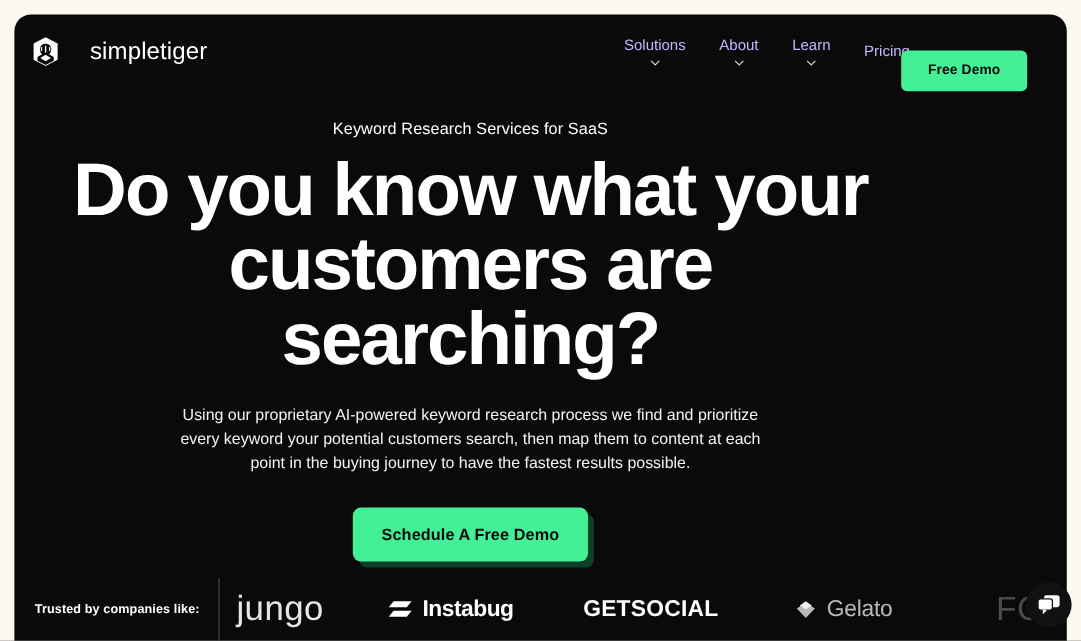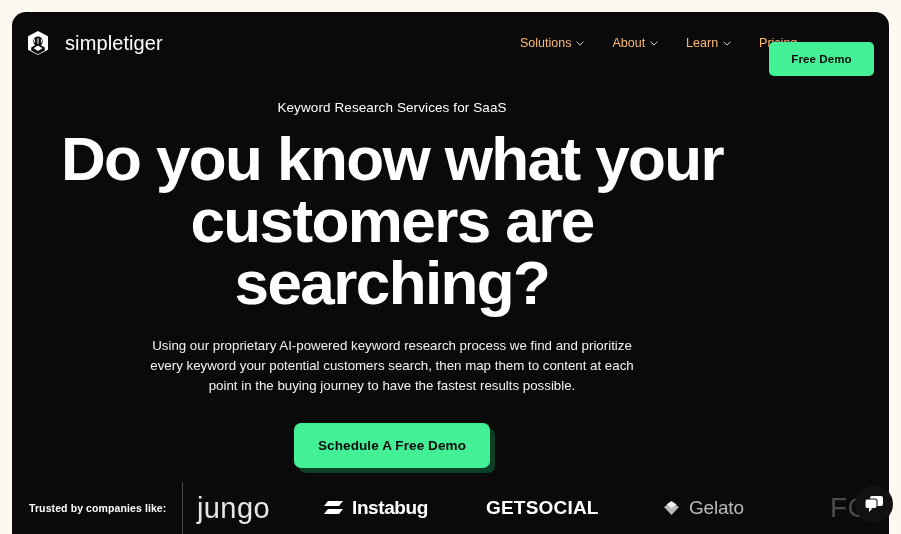--- a/index.html
+++ b/index.html
@@ -35,21 +35,21 @@
     height: 62px;
     display: flex;
     align-items: center;
   }
 
   .brand {
     position: absolute;
     left: 13px;
     display: flex;
     align-items: center;
-    gap: 14px;
+    gap: 24px;
     cursor: pointer;
   }
   .brand-mark { width: 26px; height: 26px; display: block; }
   .brand-name {
     color: #ffffff;
     font-size: 20px;
     letter-spacing: 0.1px;
     font-weight: 400;
   }
 
@@ -57,35 +57,36 @@
     position: absolute;
     left: 494px;
     display: flex;
     align-items: center;
     gap: 0;
   }
   .nav-item {
     display: flex;
     align-items: center;
     gap: 5px;
-    color: #fdba74;
+    color: #c4b5fd;
     font-size: 12.5px;
     padding: 6px 14px;
     cursor: pointer;
     white-space: nowrap;
+    flex-direction: column;
   }
   .chev {
     width: 8px; height: 5px;
     display: block;
     opacity: .85;
   }
 
   .demo-btn {
     position: absolute;
-    left: 757px;
+    left: 739px;
     width: 105px;
     height: 34px;
     background: #44f096;
     color: #0a0a0a;
     border: none;
     border-radius: 5px;
     font-family: "Liberation Sans", sans-serif;
     font-size: 11.5px;
     font-weight: 700;
     letter-spacing: .1px;

